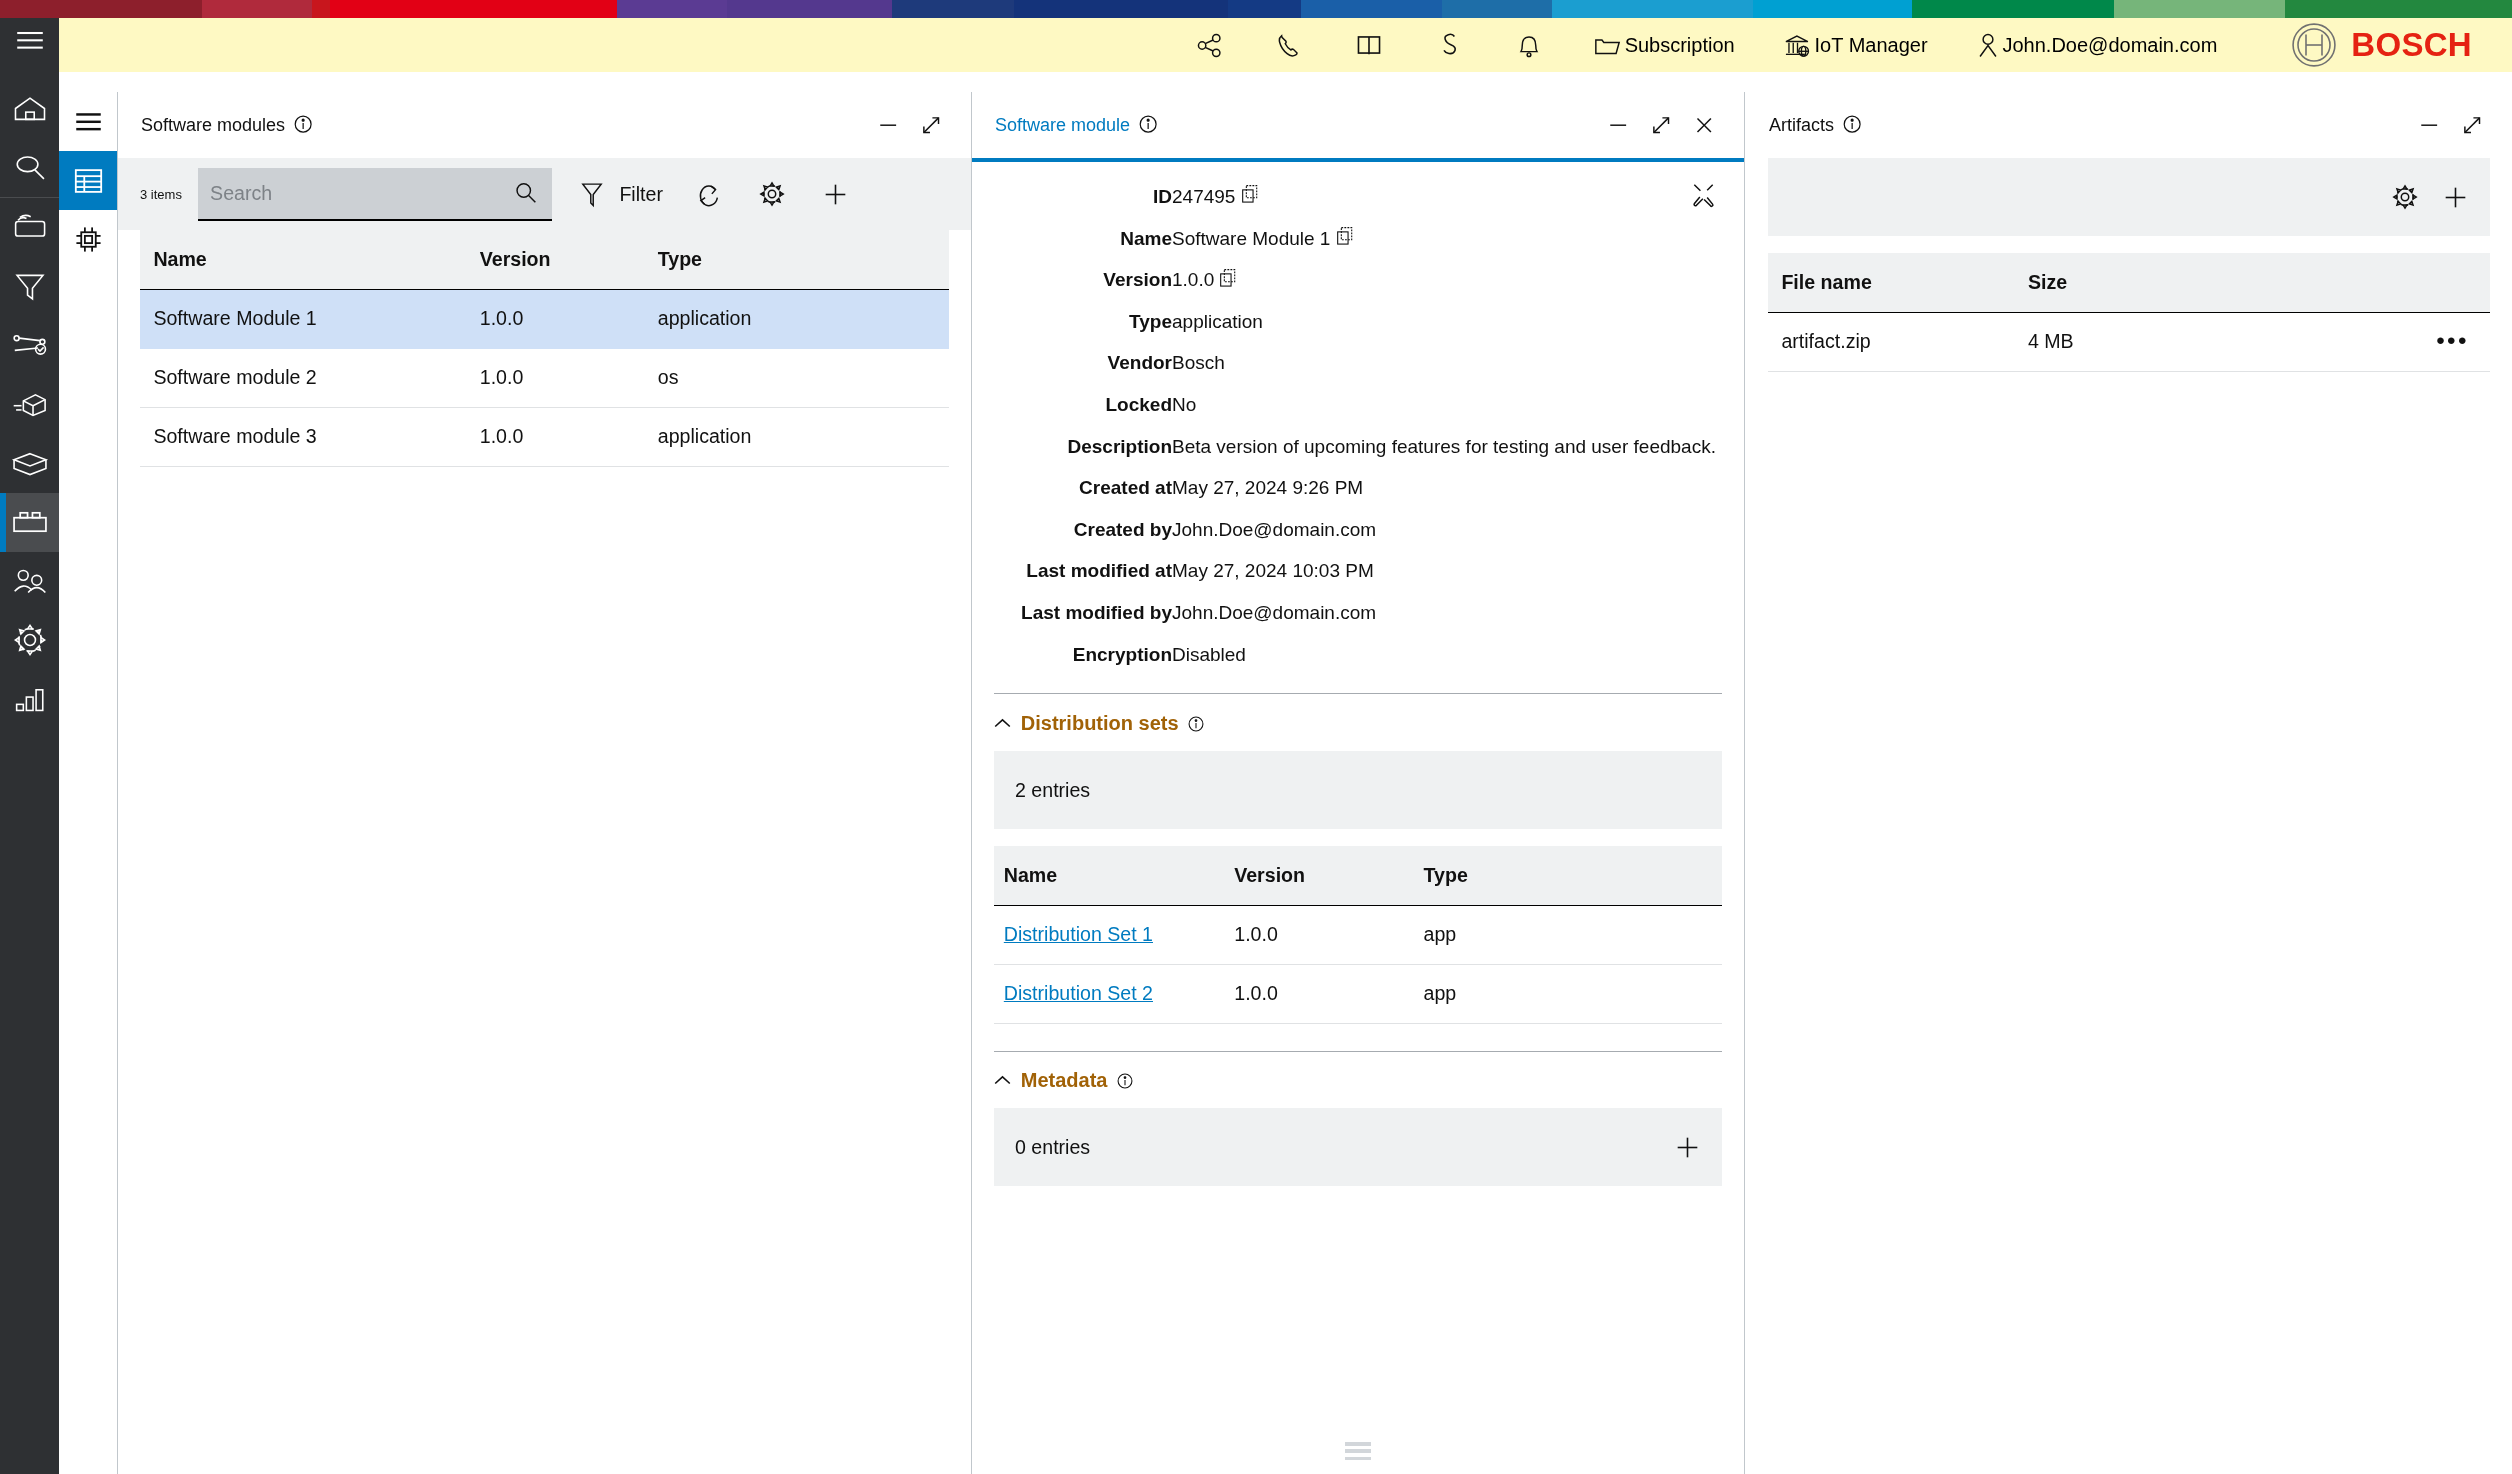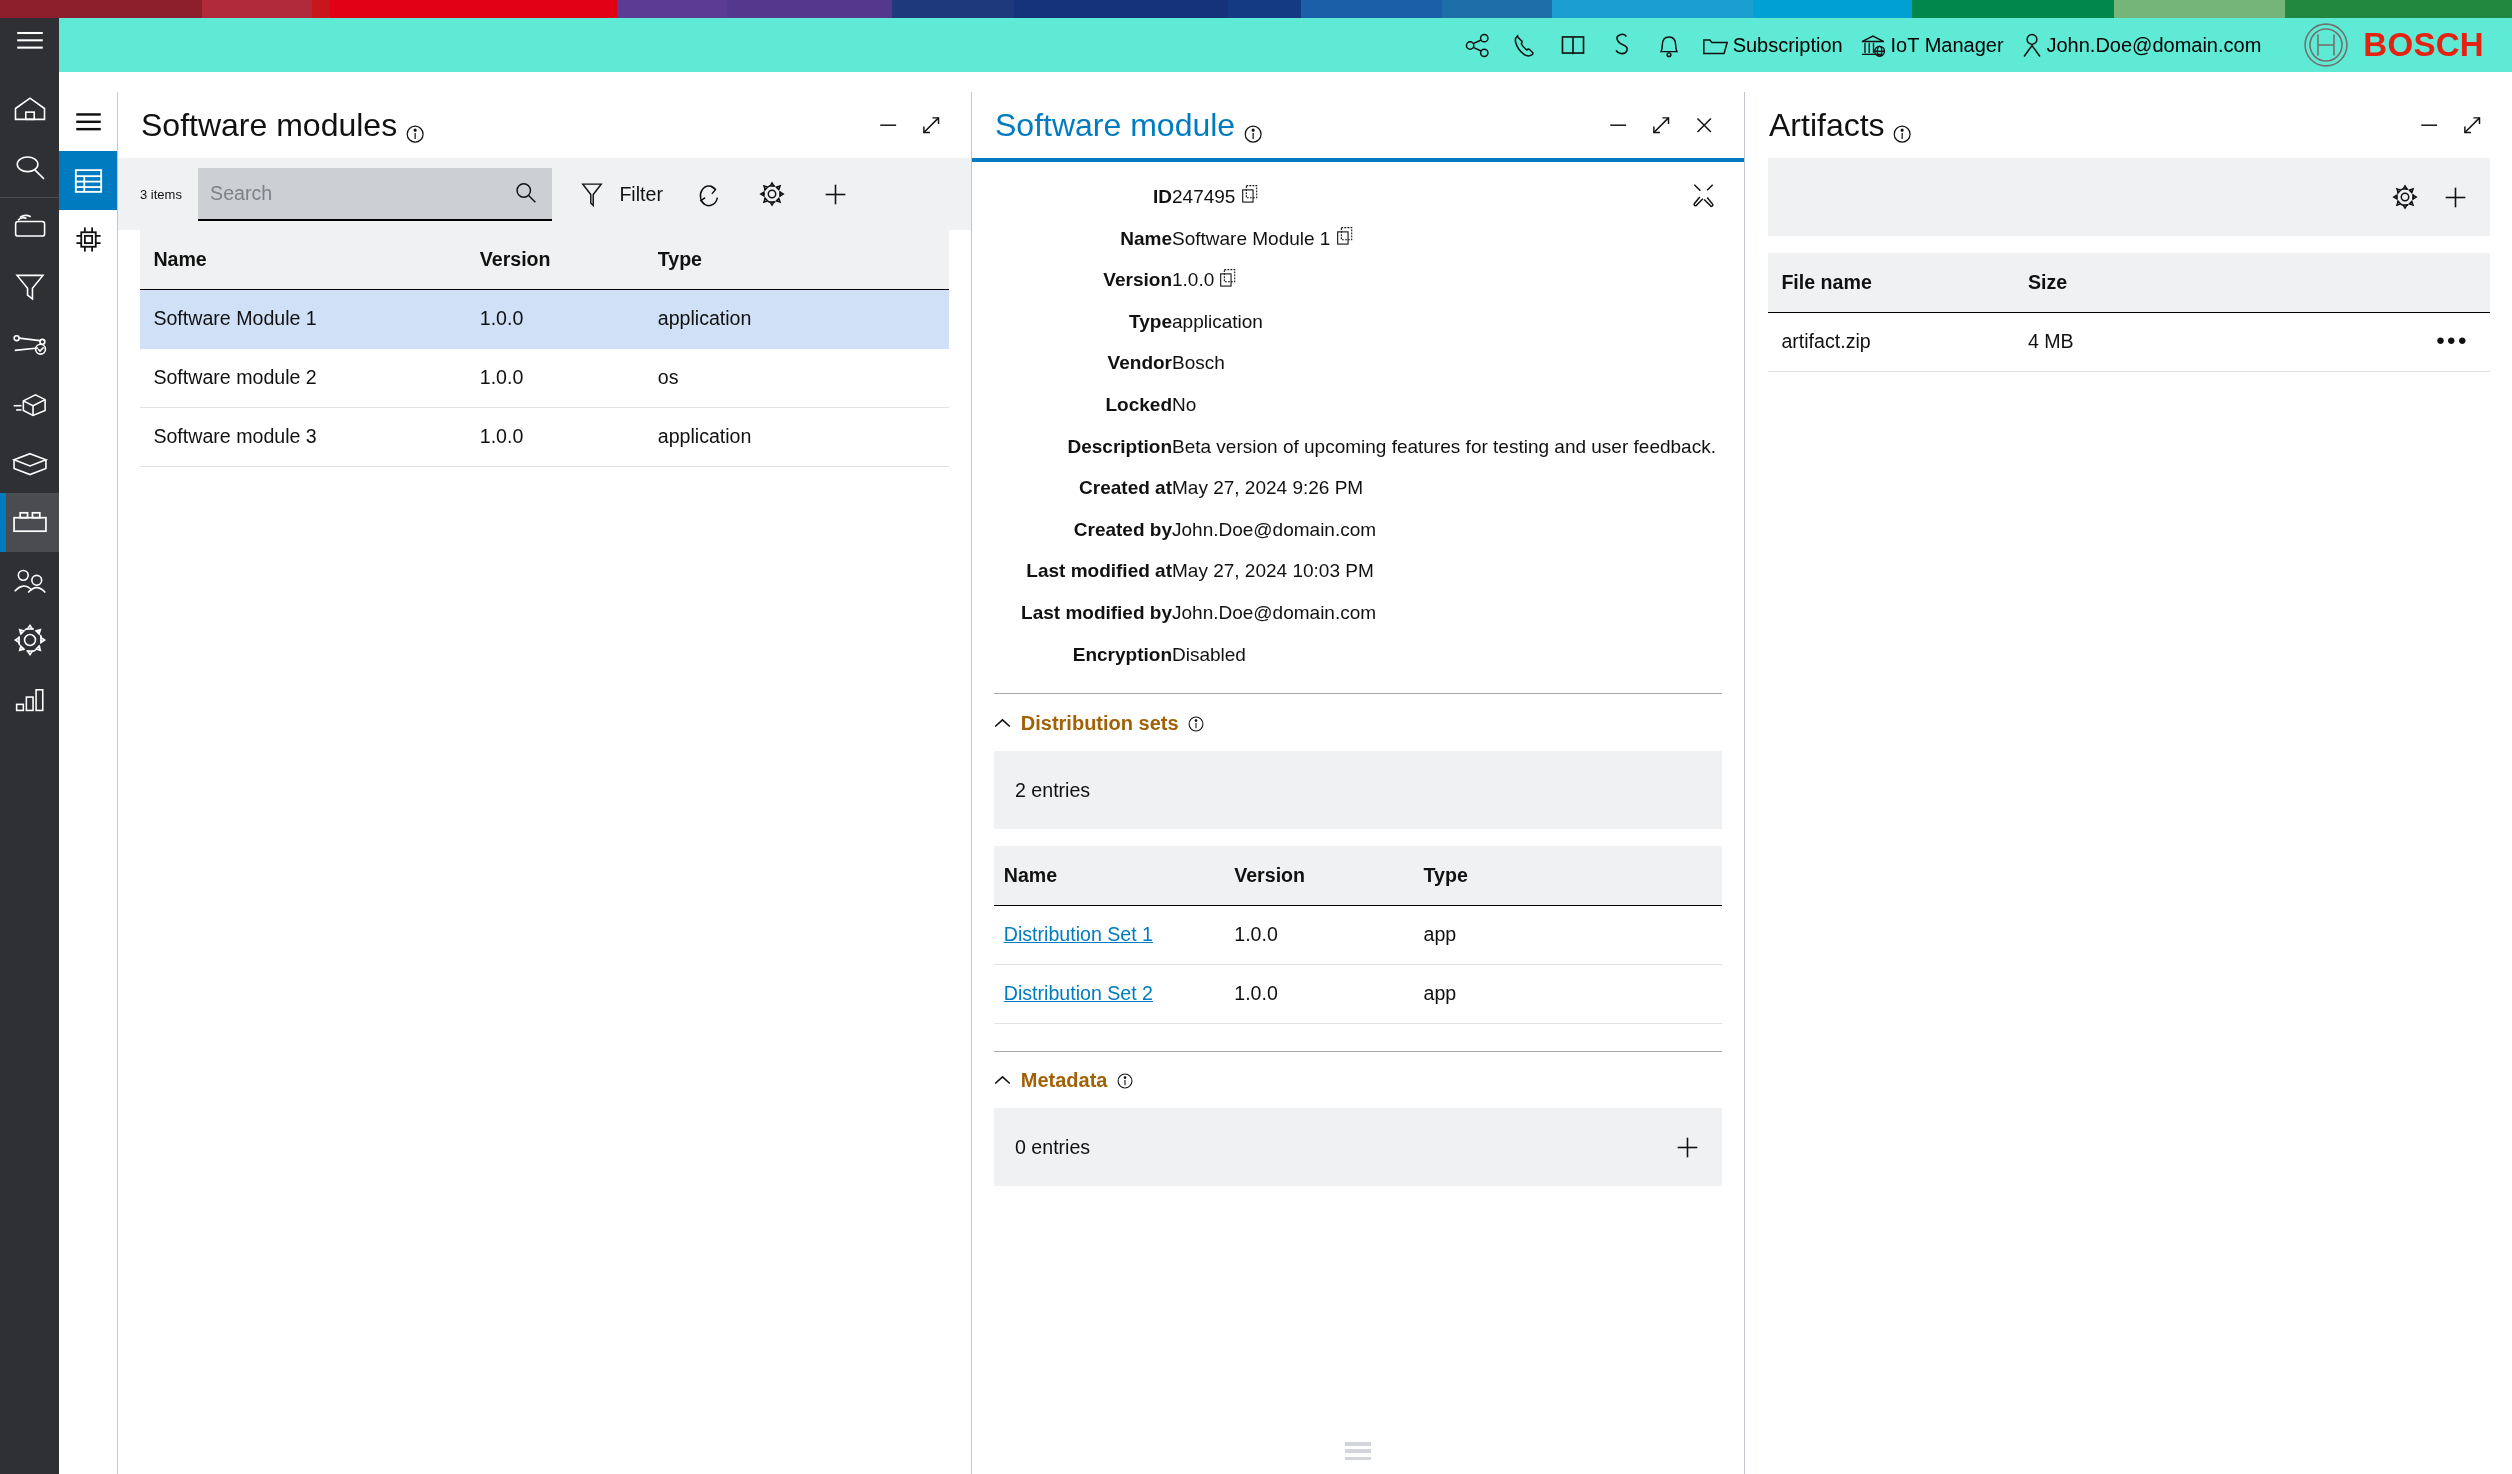--- a/index.html
+++ b/index.html
@@ -14,23 +14,24 @@
   
   .supergraphic {
     position: absolute; top: 0; left: 0; width: 2512px; height: 18.3px;
     display: flex;
   }
   .sg-seg { height: 100%; }
 
   
   .header {
     position: absolute; top: 18.3px; left: 59px; right: 0; height: 54px;
-    background: #5eead4;
+    background: #fef9c3;
     display: flex; align-items: center; justify-content: flex-end;
-    padding-right: 0;
+    padding-right: 12px;
+    gap: 32px;
   }
   .hdr-icon {
     width: 48px; height: 54px;
     display: flex; align-items: center; justify-content: center;
     color: #000;
   }
   .hdr-item {
     display: flex; align-items: center; gap: 3.7px;
     height: 54px; padding: 0 8.6px;
     font-size: 20px; color: #000; white-space: nowrap;
@@ -73,21 +74,21 @@
     height: 59px; display: flex; align-items: center; justify-content: center;
   }
   .rail2-item.active { background: #007bc0; }
 
   
   .panel-head {
     display: flex; align-items: center; height: 66px;
     padding: 0 21px 0 23px;
   }
   .panel-title {
-    font-size: 32px; color: #111; display: flex; align-items: flex-end; gap: 8.6px;
+    font-size: 18px; color: #111; display: flex; align-items: flex-start; gap: 8.6px;
   }
   .panel-title.blue { color: #007bc0; }
   .panel-head-actions { margin-left: auto; display: flex; align-items: center; gap: 4.9px; }
   .ctl-btn {
     width: 38px; height: 38px; display: flex; align-items: center; justify-content: center;
     color: #111;
   }
 
   .toolbar {
     background: #eff1f2; height: 72px;

